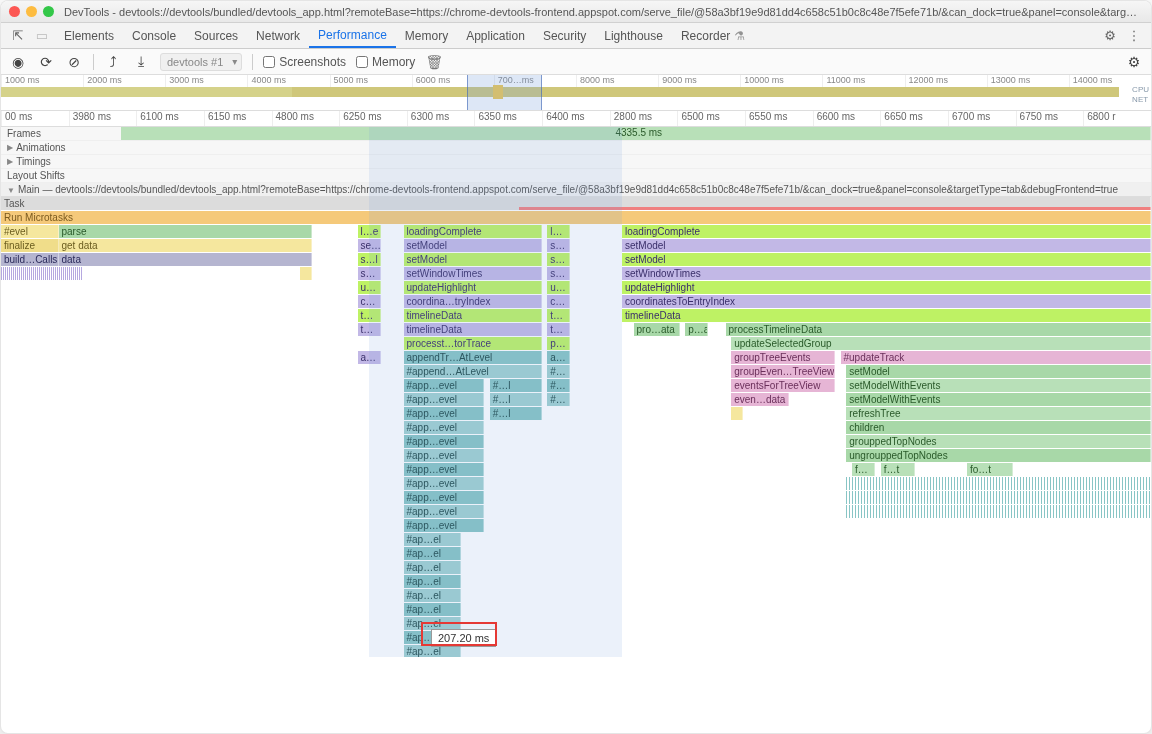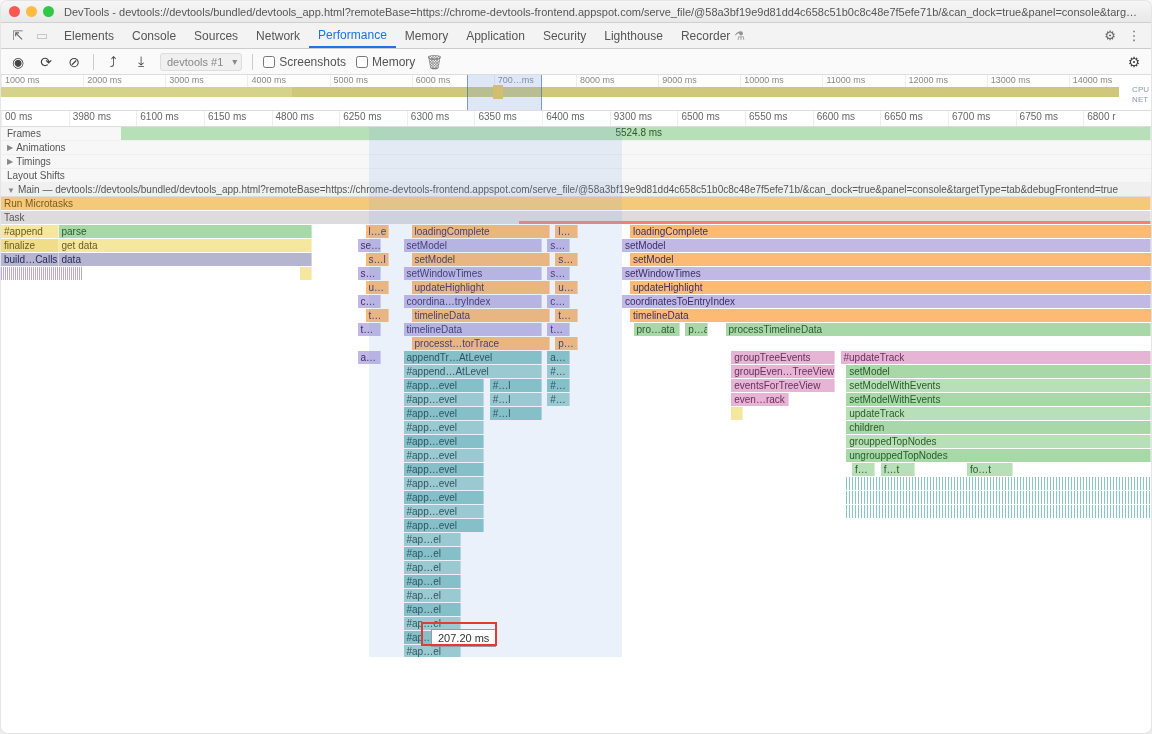--- a/index.html
+++ b/index.html
@@ -48,21 +48,21 @@
 .row .content { position:relative; flex:1; height:100%; }
 
 .bar { position:absolute; top:0; height:13px; overflow:hidden; white-space:nowrap; padding:0 3px; line-height:13px; font-size:10px; border-right:1px solid rgba(255,255,255,.4); }
 .c-green { background:#b8e0b8; color:#2a5a2a; }
 .c-green2 { background:#a8d8a8; color:#2a5a2a; }
 .c-yellow { background:#f5e79e; color:#6b5d1f; }
 .c-yellow2 { background:#f0dd8a; color:#6b5d1f; }
 .c-gray { background:#dcdcdc; color:#555; }
 .c-red { background:#f08080; color:#fff; }
 .c-orange { background:#f5c97a; color:#7a5a1f; }
-.c-purple { background:#fdba74; color:#3a2f6a;margin-left:8px; }
+.c-purple { background:#bef264; color:#3a2f6a; }
 .c-purple2 { background:#c2b8e6; color:#3a2f6a; }
 .c-teal { background:#88c5c5; color:#1f4a4a; }
 .c-teal2 { background:#a0d0d0; color:#1f4a4a; }
 .c-pink { background:#e6b5d5; color:#6a2f5a; }
 .c-blue2 { background:#b5b5d0; color:#2a2a5a; }
 
 .main-hdr { background:#f0f0f0; padding: 1px 6px; font-size:10px; color:#555; white-space:nowrap; overflow:hidden; text-overflow:ellipsis; border-bottom:1px solid #ddd; }
 .main-hdr .tri { font-size:8px; color:#888; margin-right:3px; }
 
 .flame { position:relative; }
@@ -165,39 +165,39 @@
     <div class="ruler">
       <span>00 ms</span>
         <span>3980 ms</span>
         <span>6100 ms</span>
         <span>6150 ms</span>
         <span>4800 ms</span>
         <span>6250 ms</span>
         <span>6300 ms</span>
         <span>6350 ms</span>
         <span>6400 ms</span>
-        <span>9300 ms</span>
+        <span>2800 ms</span>
         <span>6500 ms</span>
         <span>6550 ms</span>
         <span>6600 ms</span>
         <span>6650 ms</span>
         <span>6700 ms</span>
         <span>6750 ms</span>
         <span>6800 r</span>
     </div>
   </div>
 
   <div class="tracks">
     <div class="sel-overlay" style="left:32%; width:22%"></div>
 
     <div class="row h">
       <div class="lbl">Frames</div>
       <div class="content">
         <div class="bar c-green" style="left:0;width:100%"></div>
-        <div style="position:absolute;left:48%;font-size:10px;color:#2a5a2a;top:0">5524.8 ms</div>
+        <div style="position:absolute;left:48%;font-size:10px;color:#2a5a2a;top:0">4335.5 ms</div>
       </div>
     </div>
 
     <div class="row h">
       <div class="lbl">
           <span class="tri">▶</span>
           <span>Animations</span>
         </div>
       <div class="content"></div>
     </div>
@@ -214,34 +214,34 @@
       <div class="lbl">Layout Shifts</div>
       <div class="content"></div>
     </div>
 
     <div class="main-hdr"><span class="tri">▼</span><span>Main — devtools://devtools/bundled/devtools_app.html?remoteBase=https://chrome-devtools-frontend.appspot.com/serve_file/@58a3bf19e9d81dd4c658c51b0c8c48e7f5efe71b/&amp;can_dock=true&amp;panel=console&amp;targetType=tab&amp;debugFrontend=true</span></div>
 
     <div class="flame">
 
       <div class="row">
           <div class="content">
-        <div class="bar c-orange" style="left:0;width:100%">Run Microtasks</div>
-      </div>
-        </div>
-
-      <div class="row">
-          <div class="content">
         <div class="bar c-gray" style="left:0;width:100%"><span>Task</span></div>
         <div class="bar c-red" style="left:45%;width:55%;height:3px;top:10px"></div>
       </div>
         </div>
 
       <div class="row">
           <div class="content">
-        <div class="bar c-yellow" style="left:0;width:5%">#append</div>
+        <div class="bar c-orange" style="left:0;width:100%">Run Microtasks</div>
+      </div>
+        </div>
+
+      <div class="row">
+          <div class="content">
+        <div class="bar c-yellow" style="left:0;width:5%">#evel</div>
         <div class="bar c-green2" style="left:5%;width:22%">parse</div>
         <div class="bar c-purple" style="left:31%;width:2%">l…e</div>
         <div class="bar c-purple" style="left:35%;width:12%">loadingComplete</div>
         <div class="bar c-purple" style="left:47.5%;width:2%">l…</div>
         <div class="bar c-purple" style="left:54%;width:46%">loadingComplete</div>
       </div>
         </div>
 
       <div class="row">
           <div class="content">
@@ -311,20 +311,21 @@
         <div class="bar c-green2" style="left:55%;width:4%">pro…ata</div>
         <div class="bar c-green2" style="left:59.5%;width:2%">p…a</div>
         <div class="bar c-green2" style="left:63%;width:37%">processTimelineData</div>
       </div>
         </div>
 
       <div class="row">
           <div class="content">
         <div class="bar c-purple" style="left:35%;width:12%">processt…torTrace</div>
         <div class="bar c-purple" style="left:47.5%;width:2%">p…</div>
+        <div class="bar c-green" style="left:63.5%;width:36.5%">updateSelectedGroup</div>
       </div>
         </div>
 
       <div class="row">
           <div class="content">
         <div class="bar c-purple2" style="left:31%;width:2%">a…</div>
         <div class="bar c-teal" style="left:35%;width:12%">appendTr…AtLevel</div>
         <div class="bar c-teal" style="left:47.5%;width:2%">a…</div>
         <div class="bar c-pink" style="left:63.5%;width:9%">groupTreeEvents</div>
         <div class="bar c-pink" style="left:73%;width:27%">#updateTrack</div>
@@ -348,31 +349,31 @@
         <div class="bar c-pink" style="left:63.5%;width:9%">eventsForTreeView</div>
         <div class="bar c-green" style="left:73.5%;width:26.5%">setModelWithEvents</div>
       </div>
         </div>
 
       <div class="row">
           <div class="content">
         <div class="bar c-teal2" style="left:35%;width:7%">#app…evel</div>
         <div class="bar c-teal2" style="left:42.5%;width:4.5%">#…l</div>
         <div class="bar c-teal2" style="left:47.5%;width:2%">#…</div>
-        <div class="bar c-pink" style="left:63.5%;width:5%">even…rack</div>
+        <div class="bar c-pink" style="left:63.5%;width:5%">even…data</div>
         <div class="bar c-green2" style="left:73.5%;width:26.5%">setModelWithEvents</div>
       </div>
         </div>
 
       <div class="row">
           <div class="content">
         <div class="bar c-teal" style="left:35%;width:7%">#app…evel</div>
         <div class="bar c-teal" style="left:42.5%;width:4.5%">#…l</div>
         <div class="bar c-yellow" style="left:63.5%;width:1%"></div>
-        <div class="bar c-green" style="left:73.5%;width:26.5%">updateTrack</div>
+        <div class="bar c-green" style="left:73.5%;width:26.5%">refreshTree</div>
       </div>
         </div>
 
       <div class="row">
           <div class="content">
         <div class="bar c-teal2" style="left:35%;width:7%">#app…evel</div>
         <div class="bar c-green2" style="left:73.5%;width:26.5%">children</div>
       </div>
         </div>
 

